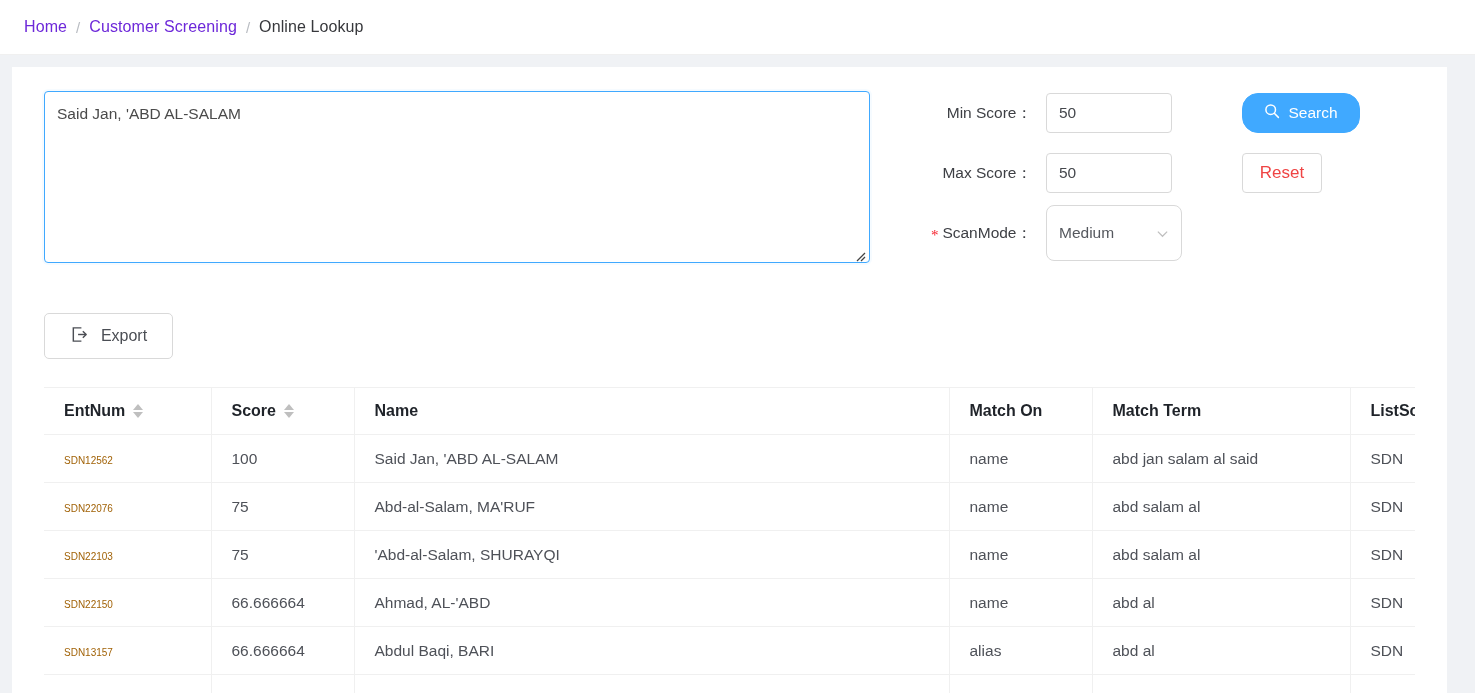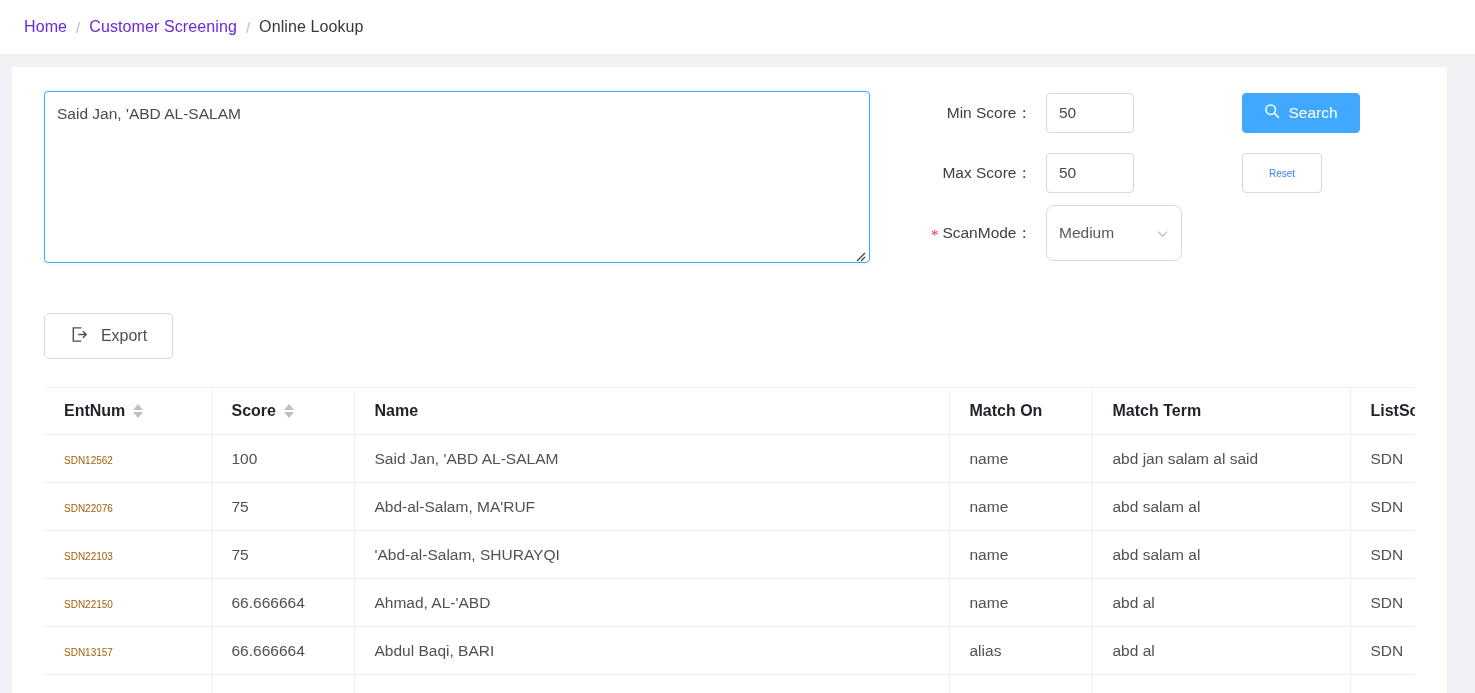--- a/index.html
+++ b/index.html
@@ -95,21 +95,21 @@
   .req-star {
     color: #f5222d;
     font-family: "Liberation Serif", serif;
     margin-right: 4px;
     font-size: 15px;
     line-height: 1;
     position: relative;
     top: 2px;
   }
   input.num-input {
-    width: 88px;
+    width: 126px;
     height: 40px;
     border: 1px solid #d9d9d9;
     border-radius: 4px;
     padding: 0 12px;
     font-size: 15.5px;
     font-family: "Liberation Sans", sans-serif;
     color: #45484d;
     outline: none;
   }
   .select-box {
@@ -130,39 +130,39 @@
 
   .action-col {
     margin-left: 60px;
     padding-top: 2px;
   }
   .btn-search {
     width: 118px;
     height: 40px;
     background: #40a9ff;
     border: 1px solid #40a9ff;
-    border-radius: 4px;
+    border-radius: 16px;
     color: #ffffff;
     font-size: 15.5px;
     font-family: "Liberation Sans", sans-serif;
     display: flex;
     align-items: center;
     justify-content: center;
     gap: 8px;
     cursor: pointer;
   }
   .btn-reset {
     width: 80px;
     height: 40px;
     margin-top: 20px;
     background: #ffffff;
     border: 1px solid #d9d9d9;
     border-radius: 4px;
-    color: #3b82f6;
-    font-size: 10px;
+    color: #ef4444;
+    font-size: 17px;
     font-family: "Liberation Sans", sans-serif;
     cursor: pointer;
     display: block;
     margin-left: 0;
   }
 
   
   .export-row { margin-top: 40px; }
   .btn-export {
     height: 46px;

